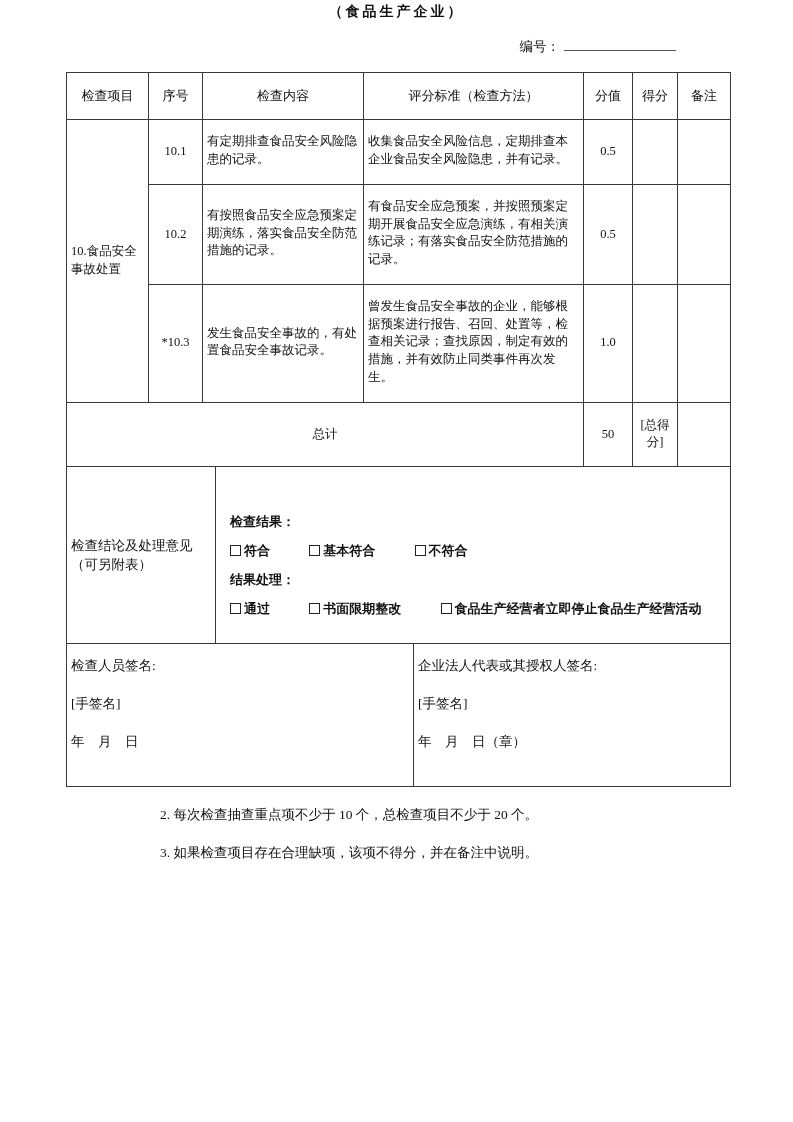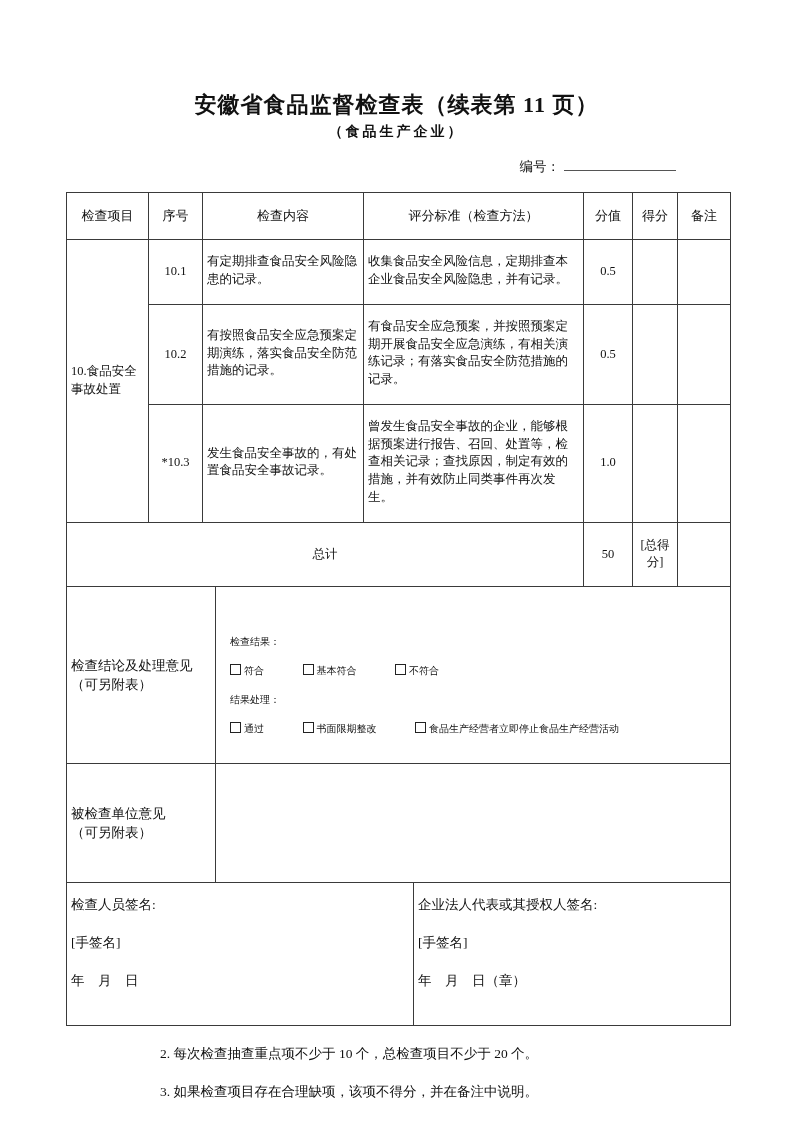--- a/index.html
+++ b/index.html
@@ -32,38 +32,37 @@
   tr.sig-row { height:141px; }
 
   td.ctr { text-align:center; }
   td.lft { text-align:left;font-family:Liberation Mono, monospace; }
   td.cat { text-align:left; padding-left:6px; }
   td.std { padding:2px 7px; }
   td.got-total { text-align:center; padding:0 9px; word-break:break-all; line-height:1.35; }
 
   td.sec-label { font-size:13.5px; line-height:1.8;margin-left:20px; }
 
-  .concl-inner { padding:26px 0 0 10px; font-size:10px; line-height:29px; }
+  .concl-inner { padding:26px 0 0 10px; font-size:13px; line-height:29px;font-weight:bold; }
   .opt { margin-right:36px; white-space:nowrap; }
   .opt:last-child { margin-right:0; }
   .cb { display:inline-block; width:11px; height:11px; border:1px solid #222; margin-right:3px; vertical-align:-1px; background:#fff; }
 
   td.sig-cell { vertical-align:top; padding:32px 6px 0 14px; font-size:13.5px; }
   .sig-line { margin-bottom:22px; line-height:16px; }
 
   .notes { margin:17px 0 0 112px; font-size:13.5px; }
   .note-line { margin-bottom:17px; line-height:21px; }
   .note-indent { margin-left:48px; }
 </style>
 </head>
 <body>
 
 <div class="page">
 
-  <div class="title">安徽省食品监督检查表（续表第 11 页）</div>
   <div class="subtitle">（食品生产企业）</div>
 
   <div class="serial">
     <span>编号：</span><span class="serial-line"></span>
   </div>
 
   <table class="tbl tbl-a">
     <colgroup>
       <col style="width:82px">
         <col style="width:54px">
@@ -138,27 +137,20 @@
             </div>
             <div>结果处理：</div>
             <div>
               <span class="opt"><span class="cb"></span><span>通过</span></span>
               <span class="opt"><span class="cb"></span><span>书面限期整改</span></span>
               <span class="opt"><span class="cb"></span><span>食品生产经营者立即停止食品生产经营活动</span></span>
             </div>
           </div>
         </td>
       </tr>
-      <tr class="unit-row">
-        <td class="sec-label">
-          <div>被检查单位意见</div>
-          <div>（可另附表）</div>
-        </td>
-        <td></td>
-      </tr>
     </tbody>
   </table>
 
   <table class="tbl tbl-c">
     <colgroup>
         <col style="width:347px">
         <col style="width:317px">
       </colgroup>
     <tbody>
       <tr class="sig-row">

